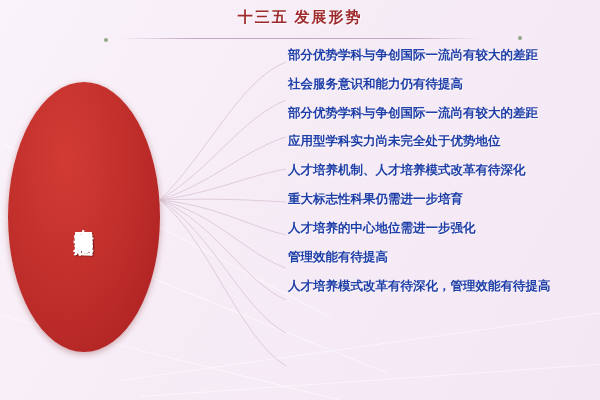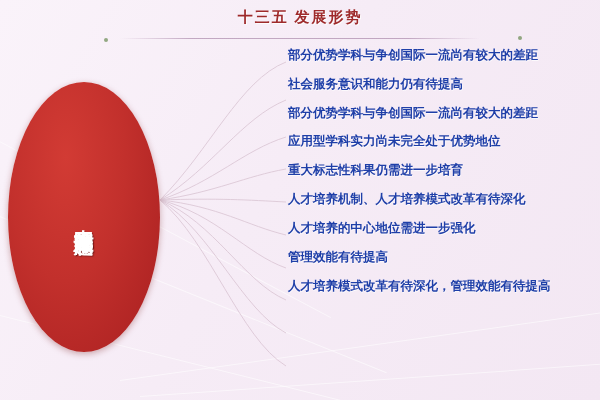--- a/index.html
+++ b/index.html
@@ -160,20 +160,20 @@
 
   <div id="ellipse">
     <div id="ellipse-label">内部困难和问题</div>
   </div>
 
   <div id="bullets">
     <div class="bullet">部分优势学科与争创国际一流尚有较大的差距</div>
     <div class="bullet">社会服务意识和能力仍有待提高</div>
     <div class="bullet">部分优势学科与争创国际一流尚有较大的差距</div>
     <div class="bullet">应用型学科实力尚未完全处于优势地位</div>
+    <div class="bullet">人才培养机制、人才培养模式改革有待深化</div>
     <div class="bullet">重大标志性科果仍需进一步培育</div>
-    <div class="bullet">人才培养机制、人才培养模式改革有待深化</div>
     <div class="bullet">人才培养的中心地位需进一步强化</div>
     <div class="bullet">管理效能有待提高</div>
     <div class="bullet last">人才培养模式改革有待深化，管理效能有待提高</div>
   </div>
 
 </div>
 
 </body></html>

